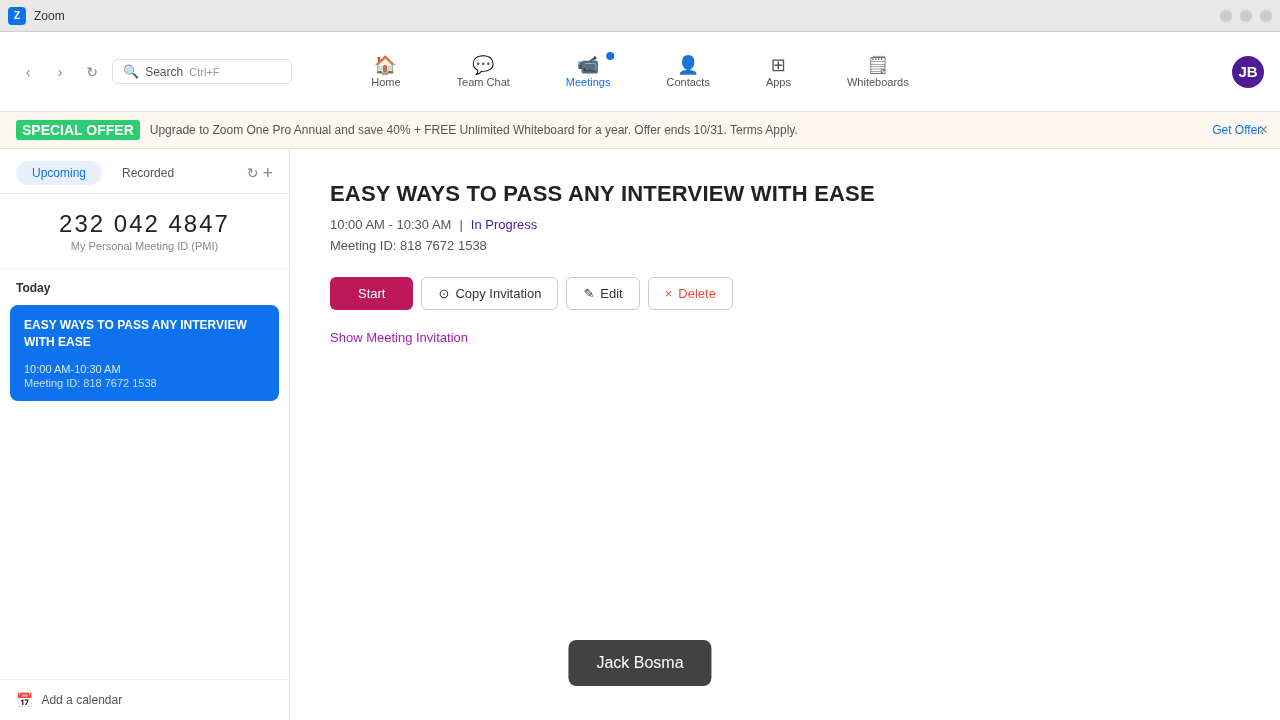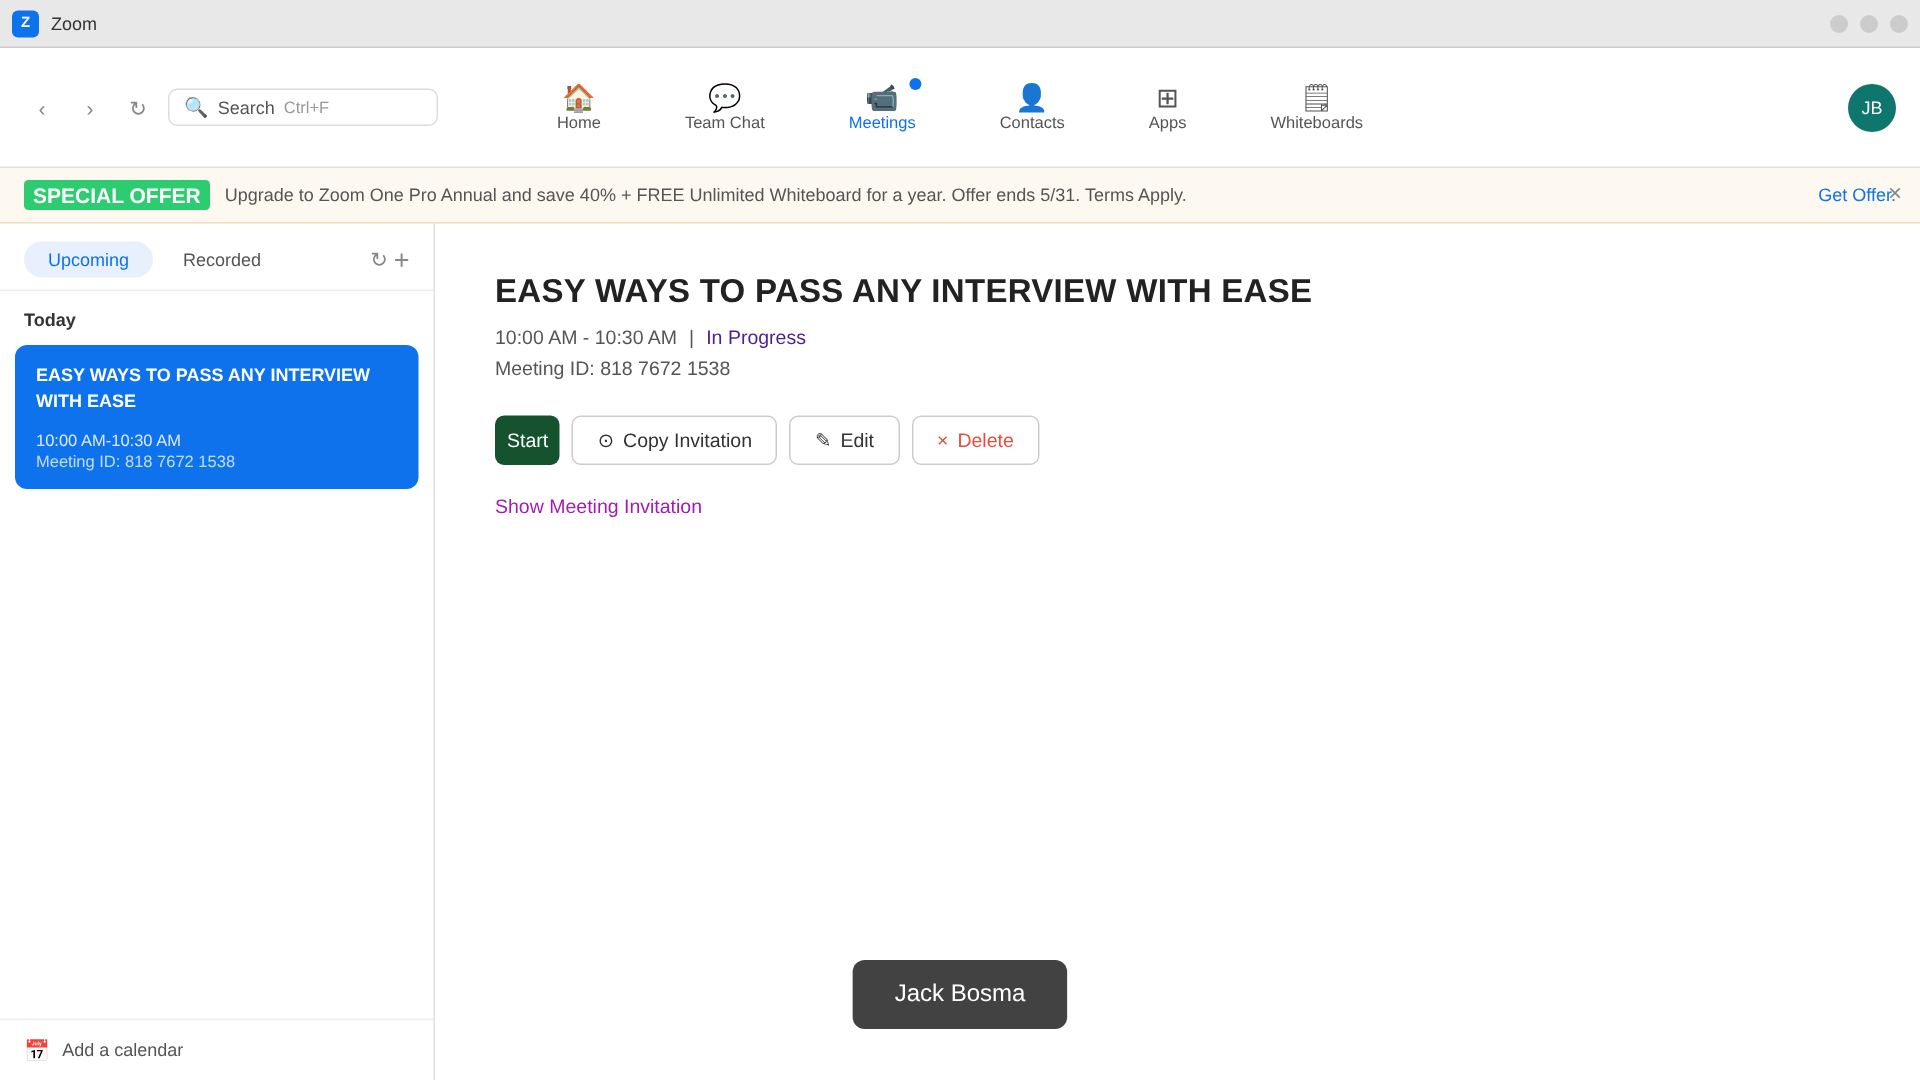--- a/index.html
+++ b/index.html
@@ -144,27 +144,27 @@
     }
 
     .nav-right {
       display: flex;
       align-items: center;
     }
     .avatar {
       width: 32px;
       height: 32px;
       border-radius: 50%;
-      background: #0f766e;
+      background: #4c1d95;
       display: flex;
       align-items: center;
       justify-content: center;
       color: white;
-      font-size: 12px;
-      font-weight: normal;
+      font-size: 15px;
+      font-weight: bold;
       cursor: pointer;
       overflow: hidden;
     }
 
     
     .banner {
       background: #fef9f0;
       border-bottom: 1px solid #f0e0c0;
       padding: 8px 16px;
       display: flex;
@@ -345,25 +345,25 @@
       color: #555;
       margin-bottom: 24px;
     }
     .meeting-actions {
       display: flex;
       gap: 8px;
       margin-bottom: 20px;
       flex-wrap: wrap;
     }
     .btn-start {
-      background: #14532d;
+      background: #be185d;
       color: white;
       border: none;
       border-radius: 6px;
-      padding: 8px 8px;
+      padding: 8px 28px;
       font-size: 13px;
       font-weight: 500;
       cursor: pointer;
     }
     .btn-outline {
       background: white;
       color: #333;
       border: 1px solid #ccc;
       border-radius: 6px;
       padding: 8px 16px;
@@ -465,35 +465,39 @@
     </div>
   </div>
 
   <div class="nav-right">
     <div class="avatar">JB</div>
   </div>
 </div>
 
 <div class="banner">
   <span class="banner-badge">SPECIAL OFFER</span>
-  <span class="banner-text">Upgrade to Zoom One Pro Annual and save 40% + FREE Unlimited Whiteboard for a year. Offer ends 5/31.  Terms Apply.</span>
+  <span class="banner-text">Upgrade to Zoom One Pro Annual and save 40% + FREE Unlimited Whiteboard for a year. Offer ends 10/31.  Terms Apply.</span>
   <a class="banner-link">Get Offer.</a>
   <button class="banner-close">×</button>
 </div>
 
 <div class="main-layout">
 
   <div class="sidebar">
     <div class="sidebar-tabs">
       <button class="sidebar-tab active">Upcoming</button>
       <button class="sidebar-tab">Recorded</button>
       <button class="sidebar-refresh">↻</button>
       <button class="sidebar-add-btn">+</button>
     </div>
 
+    <div class="sidebar-pmi">
+      <div class="sidebar-pmi-number">232 042 4847</div>
+      <div class="sidebar-pmi-label">My Personal Meeting ID (PMI)</div>
+    </div>
 
     <div class="sidebar-section-title">Today</div>
 
     <div class="meeting-card">
       <div class="meeting-card-title">EASY WAYS TO PASS ANY INTERVIEW WITH EASE</div>
       <div class="meeting-card-time">10:00 AM-10:30 AM</div>
       <div class="meeting-card-id">Meeting ID: 818 7672 1538</div>
     </div>
 
     <div class="sidebar-footer">

